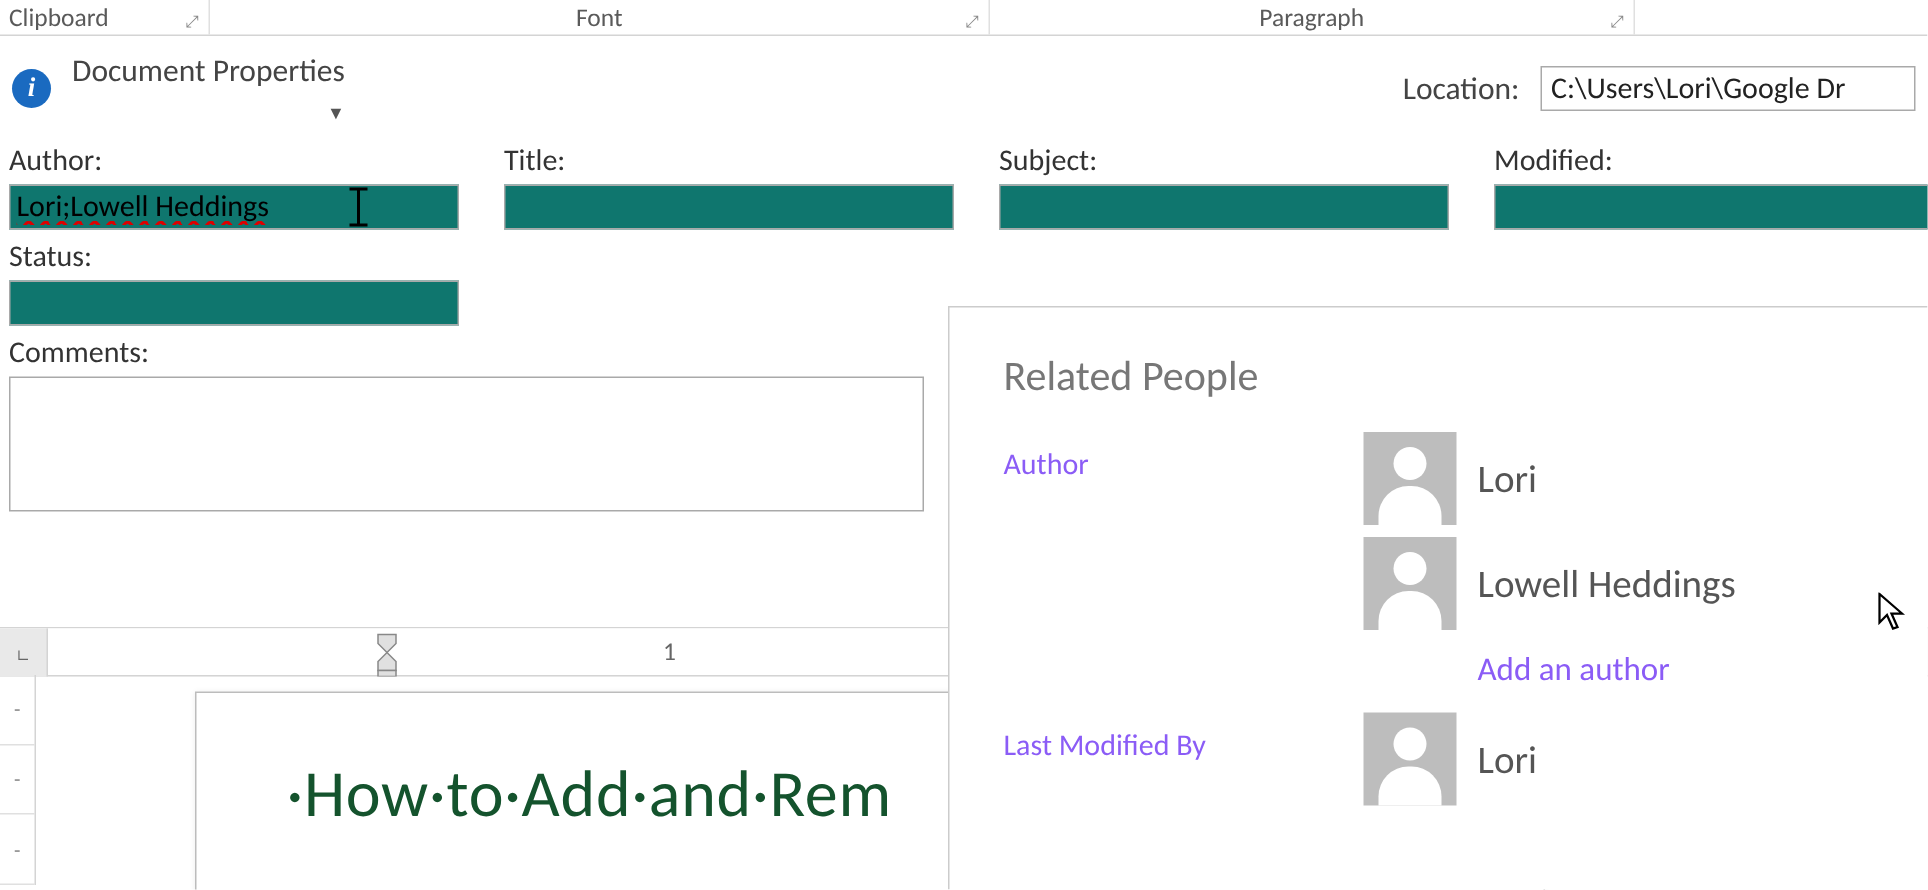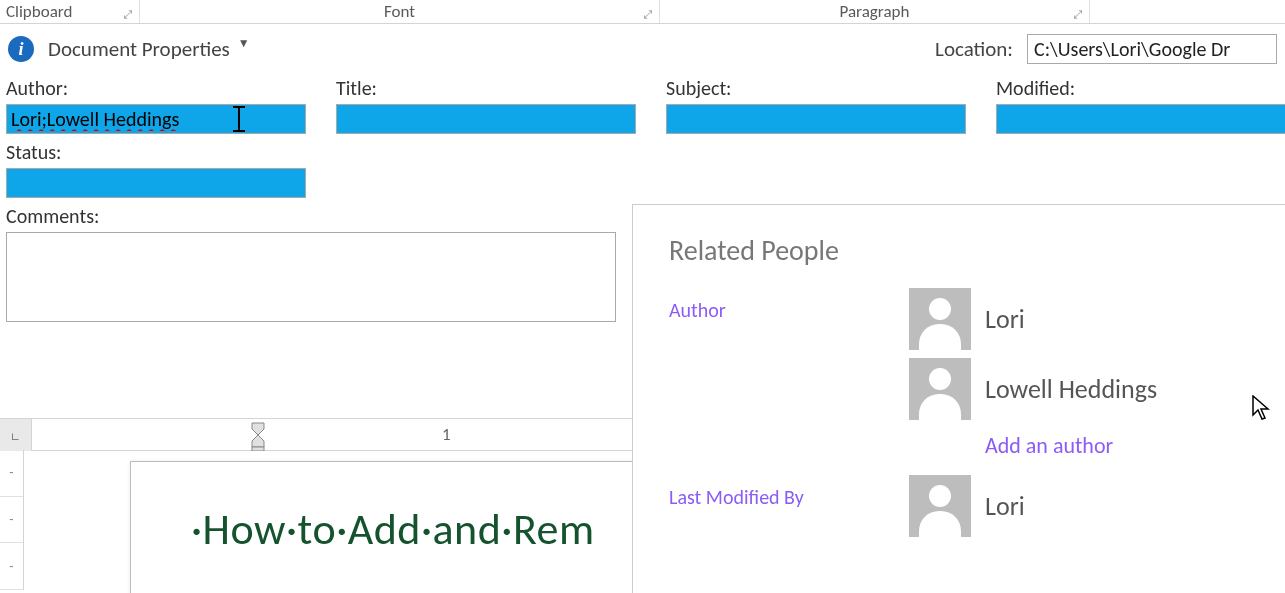--- a/index.html
+++ b/index.html
@@ -59,22 +59,23 @@
       font-weight: bold;
       font-size: 18px;
       display: flex;
       align-items: center;
       justify-content: center;
     }
     .doc-props-label {
       font-size: 21px;
       color: #444;
       display: flex;
-      align-items: flex-start;
+      align-items: flex-end;
       gap: 8px;
+      flex-direction: column;
     }
     .dropdown-caret {
       font-size: 12px;
       color: #555;
     }
     .location-wrap {
       margin-left: auto;
       display: flex;
       align-items: center;
       gap: 14px;
@@ -97,21 +98,21 @@
       gap: 30px;
     }
     .field-block { display: flex; flex-direction: column; gap: 4px; }
     .field-label { font-size: 20px; color: #333; }
     .text-input {
       border: 1px solid #a9a9a9;
       height: 30px;
       font-size: 20px;
       padding: 2px 4px;
       font-family: inherit;
-      background: #0ea5e9;
+      background: #0f766e;
     }
     .author-input {
       width: 300px;
       text-decoration: underline;
       text-decoration-style: wavy;
       text-decoration-color: #d00;
       text-underline-offset: 3px;
     }
     .title-input { width: 300px; }
     .subject-input { width: 300px; }

